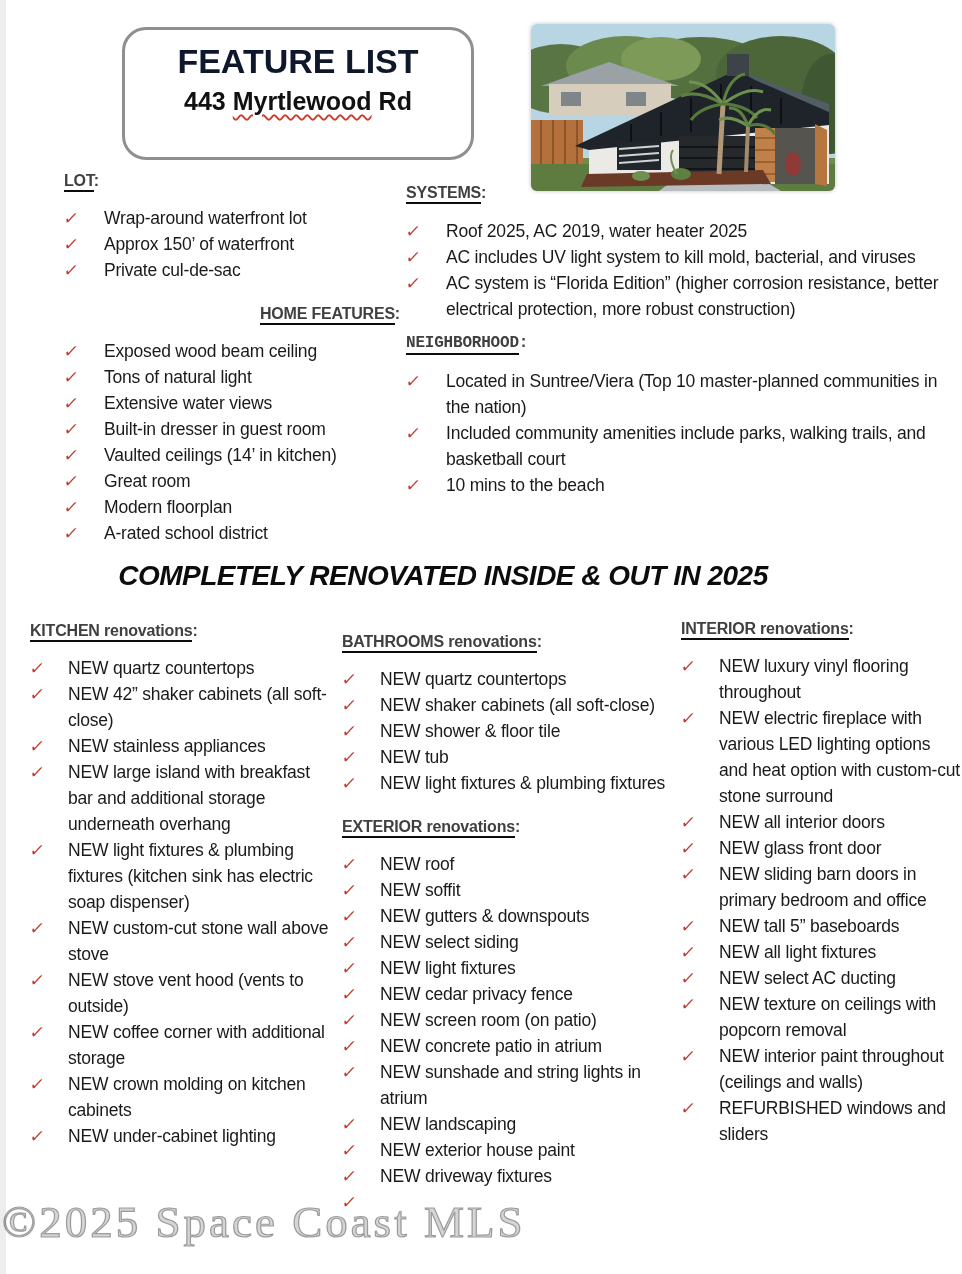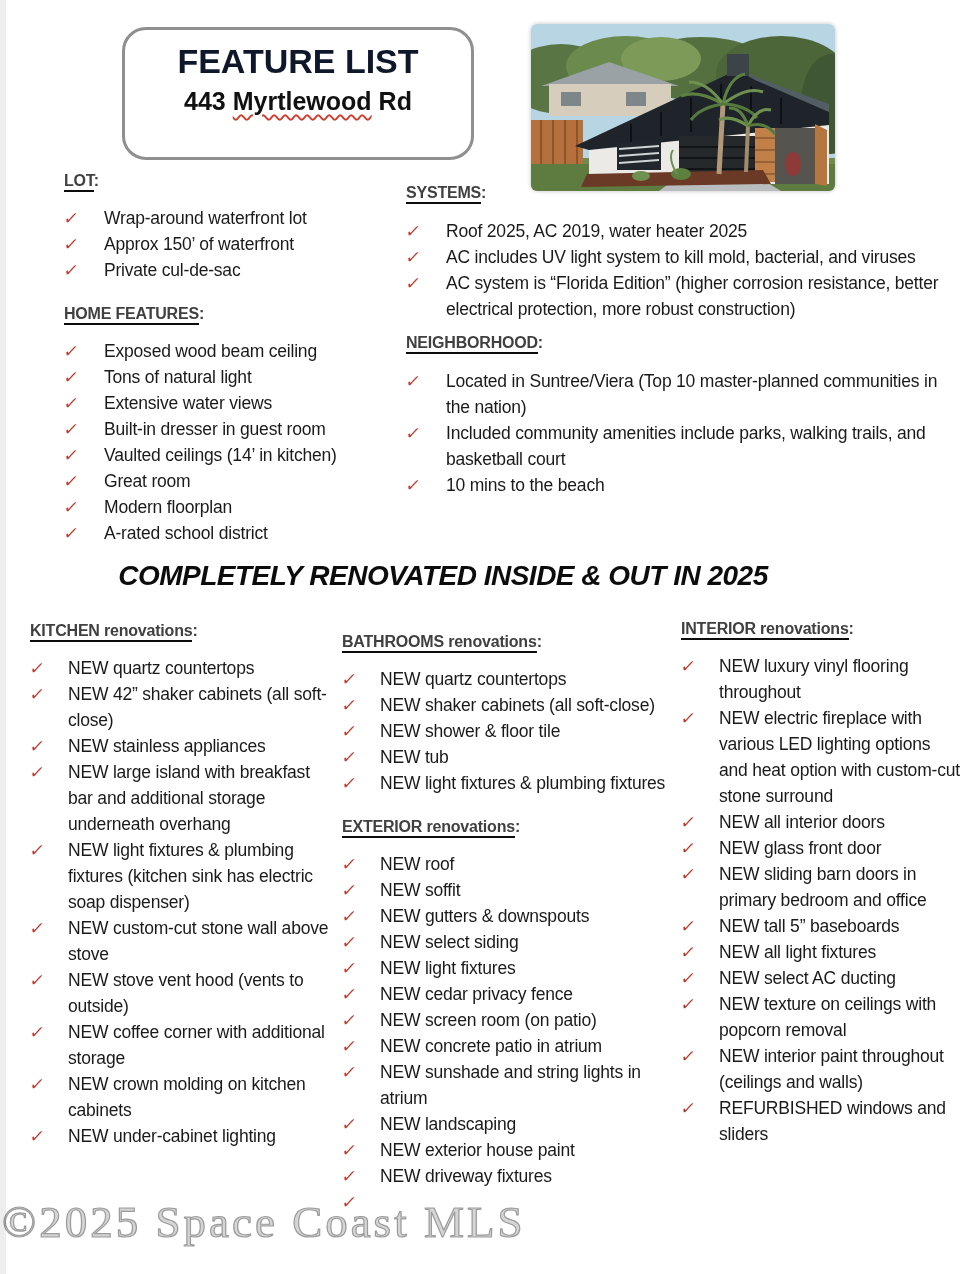--- a/index.html
+++ b/index.html
@@ -50,22 +50,22 @@
     color:#c0392b; font-weight:bold; font-size:17px;
     font-family:"DejaVu Sans", sans-serif;
     transform:skewX(-10deg);
   }
   .item-text { flex:1; }
 
   .col-left-top  { position:absolute; left:64px;  top:172px; width:336px; z-index:1; }
   .col-right-top { position:absolute; left:406px; top:184px; width:545px; z-index:1; }
   .col-right-top .checklist { margin-bottom:12px; }
   .col-right-top .sec-h { margin-bottom:16px; }
-  .home-features-gap { margin-top:22px; }
-  .neighborhood-gap { margin-top:0; }
+  .home-features-gap { margin-top:22px;text-align:right; }
+  .neighborhood-gap { margin-top:0;font-family:Liberation Mono, monospace; }
 
   
   .banner {
     position:absolute; left:0; top:560px; width:886px; text-align:center;
     font-size:28px; font-weight:bold; font-style:italic; letter-spacing:-0.5px;
     color:#0c0c0c; z-index:1;
   }
 
   
   .reno-col { position:absolute; z-index:1; }

